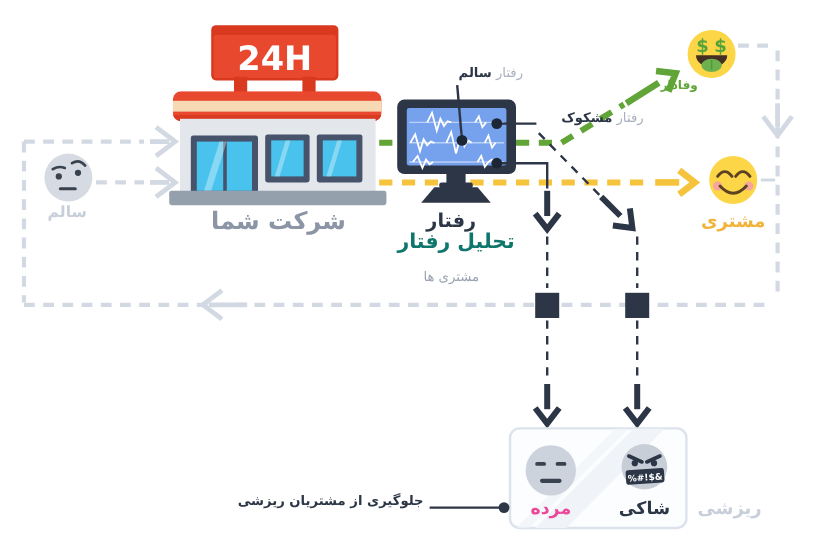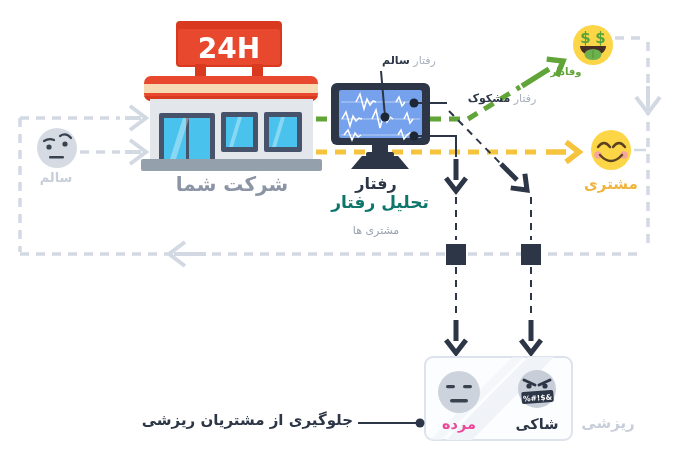--- a/index.html
+++ b/index.html
@@ -234,15 +234,15 @@
 <div class="lbl ctr" style="left:376px;top:225px;font-size:11px;color:#9aa3b2;">مشتری ها</div>
 
 <div class="lbl ctr b" style="left:566px;top:66px;font-size:10px;color:#61a437;">وفادار</div>
 
 <div class="lbl ctr b" style="left:611px;top:176px;font-size:15px;color:#f0b43c;">مشتری</div>
 
 <div class="lbl ctr b" style="left:459px;top:416px;font-size:14.5px;color:#ec4899;">مرده</div>
 <div class="lbl ctr b" style="left:537px;top:416px;font-size:14.5px;color:#2c3646;">شاکی</div>
 <div class="lbl ctr b" style="left:608px;top:415px;font-size:15px;color:#c8cfda;">ریزشی</div>
 
-<div class="lbl b" dir="rtl" style="left:223px;width:130px;top:412px;font-size:15px;color:#2c3646;text-align:right;">جلوگیری از مشتریان ریزشی</div>
+<div class="lbl b" dir="rtl" style="left:223px;width:130px;top:412px;font-size:11px;color:#2c3646;text-align:right;">جلوگیری از مشتریان ریزشی</div>
 
 </div>
 
 </body></html>

